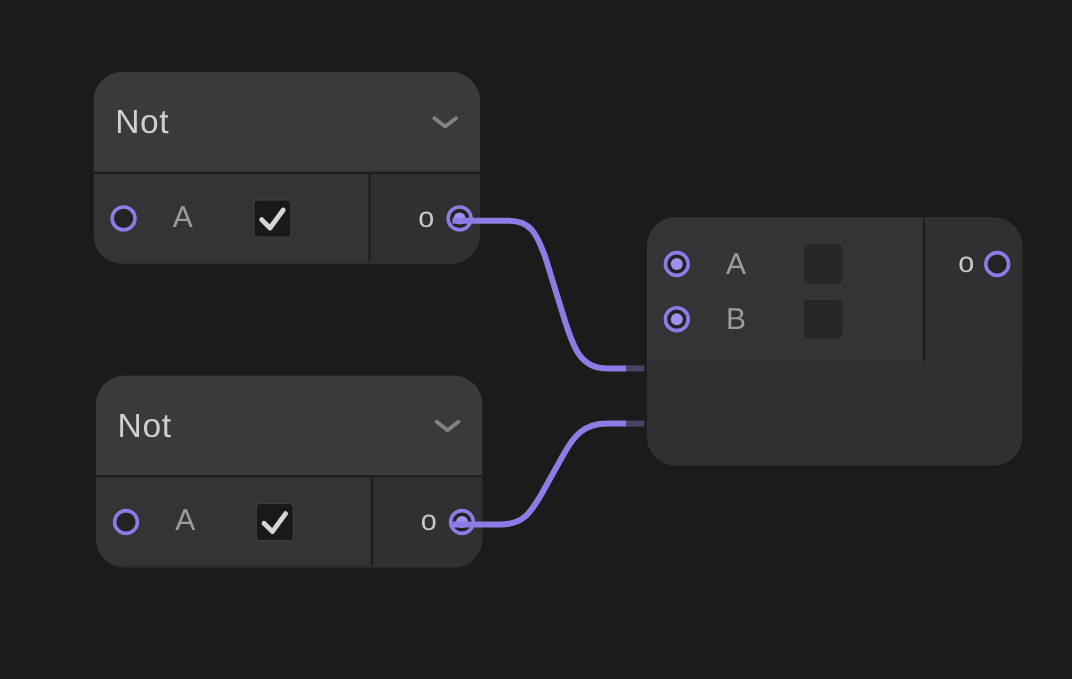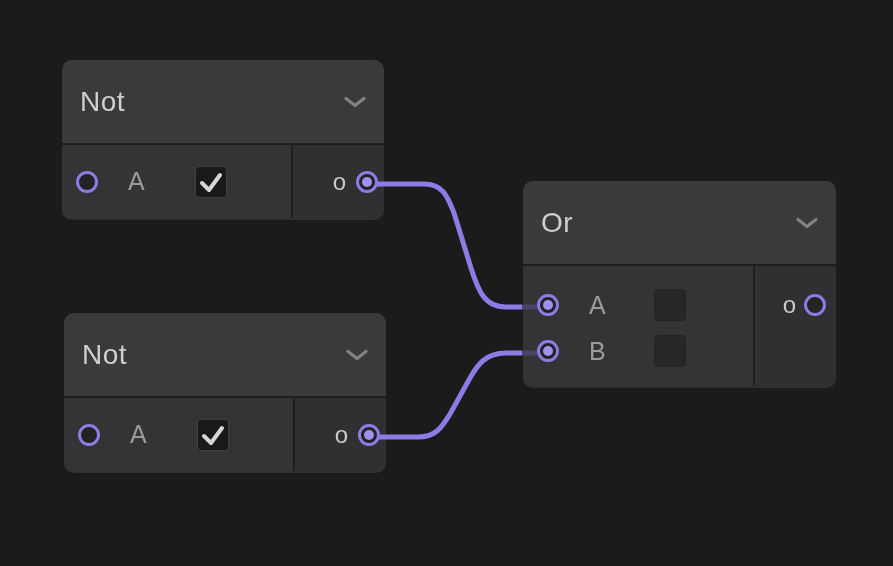--- a/index.html
+++ b/index.html
@@ -1,22 +1,22 @@
 <!DOCTYPE html>
 <html><head>
 <meta charset="utf-8">
 <style>
   html,body{margin:0;padding:0;background:#1b1b1b;}
   .canvas{
     position:relative;width:893px;height:566px;background:#1b1b1b;
     overflow:hidden;font-family:"Liberation Sans",sans-serif;
   }
   .node{
-    position:absolute;border-radius:10px;background:#2f3031;
-    overflow:hidden;z-index:1;
+    position:absolute;border-radius:24px;background:#2f3031;
+    overflow:hidden;z-index:1;margin-left:16px;
   }
   .node-header{
     height:85px;background:#3a3a3b;border-bottom:2px solid #1e1e1e;
     display:flex;align-items:center;justify-content:space-between;
     padding:0 18px 0 18px;box-sizing:border-box;
   }
   .node-title{font-size:28px;color:#cfcfcf;letter-spacing:0.5px;user-select:none;}
   .chevron{display:flex;align-items:center;opacity:0.85;}
   .node-body{display:flex;align-items:stretch;}
   .inputs-col{flex:1;background:#333435;border-right:2px solid #1e1e1e;}
@@ -121,28 +121,20 @@
       <div class="output-col">
         <div class="out-row">
           <span class="out-label">o</span>
           <span class="socket connected"></span>
         </div>
       </div>
     </div>
   </div>
 
   <div class="node" id="node-or-1">
-    <div class="node-header">
-      <span class="node-title">Or</span>
-      <span class="chevron">
-        <svg width="22" height="12" viewBox="0 0 22 12">
-            <polyline points="2,2.5 11,9.5 20,2.5" stroke="#8f8f8f" stroke-width="3.2" fill="none" stroke-linecap="round" stroke-linejoin="round"></polyline>
-          </svg>
-      </span>
-    </div>
     <div class="node-body">
       <div class="inputs-col">
         <div class="row">
           <span class="socket connected"></span>
           <span class="port-label">A</span>
           <span class="checkbox unchecked"></span>
         </div>
         <div class="row">
           <span class="socket connected"></span>
           <span class="port-label">B</span>

